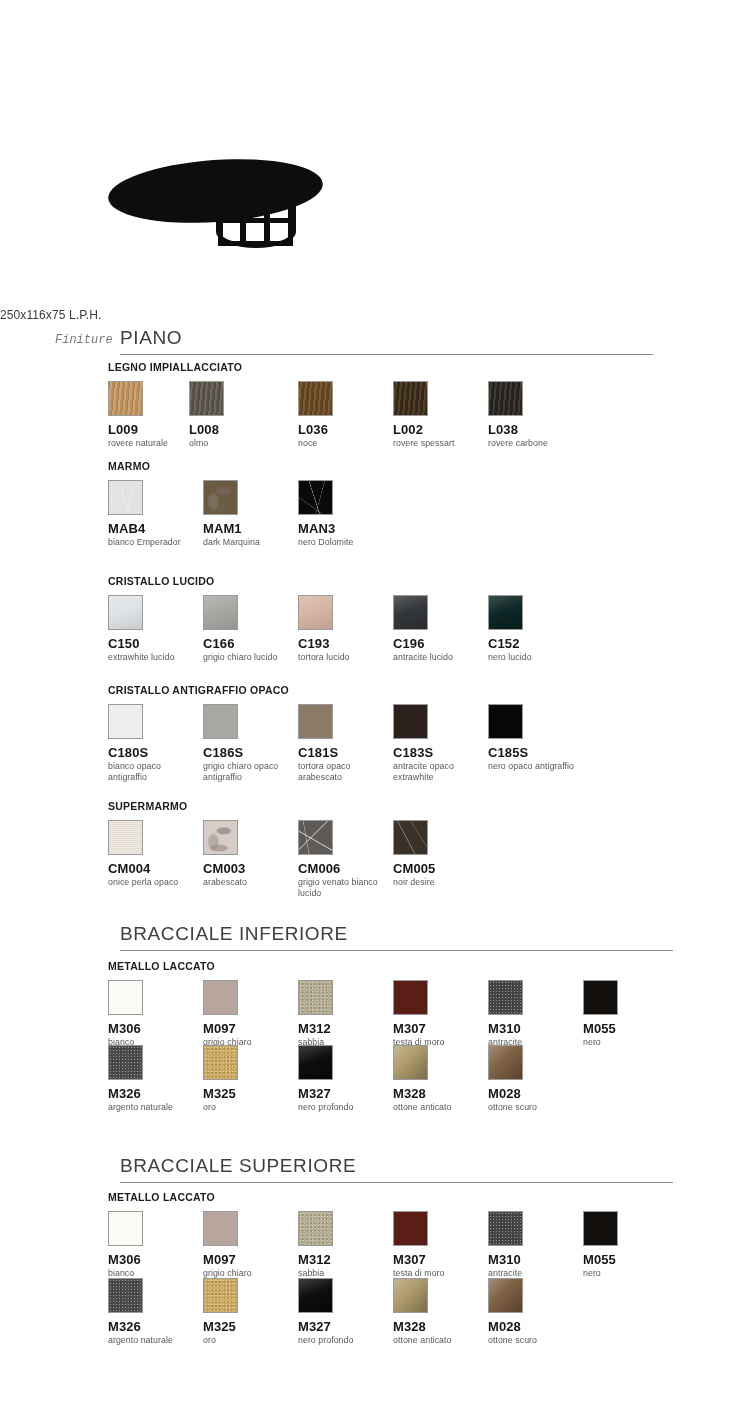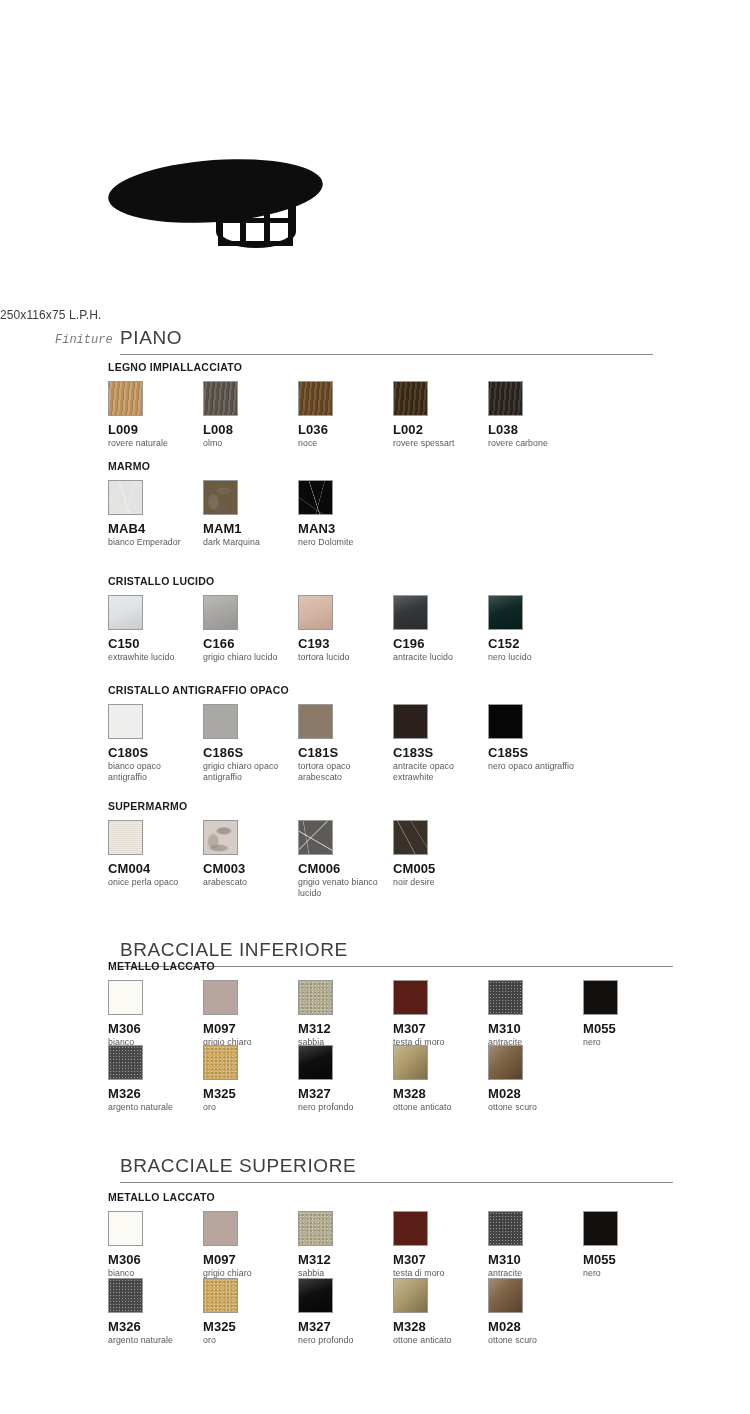--- a/index.html
+++ b/index.html
@@ -210,21 +210,21 @@
         <div class="section-rule"></div>
       </div>
       <div class="group" style="top: 361px;">
         <div class="group-title">LEGNO IMPIALLACCIATO</div>
         <div class="swatch-row">
           <div class="swatch-cell" style="left: 0px;">
             <div class="swatch-chip tex-wood" style="background: rgb(200, 154, 99);"></div>
             <div class="swatch-code">L009</div>
             <div class="swatch-name">rovere naturale</div>
           </div>
-          <div class="swatch-cell" style="left: 95px;">
+          <div class="swatch-cell" style="left: 81px;">
             <div class="swatch-chip tex-wood" style="background: rgb(95, 87, 79);"></div>
             <div class="swatch-code">L008</div>
             <div class="swatch-name">olmo</div>
           </div>
           <div class="swatch-cell" style="left: 190px;">
             <div class="swatch-chip tex-wood" style="background: rgb(107, 74, 34);"></div>
             <div class="swatch-code">L036</div>
             <div class="swatch-name">noce</div>
           </div>
           <div class="swatch-cell" style="left: 285px;">
@@ -337,21 +337,21 @@
             <div class="swatch-code">CM006</div>
             <div class="swatch-name">grigio venato bianco lucido</div>
           </div>
           <div class="swatch-cell" style="left: 285px;">
             <div class="swatch-chip tex-veins-dark" style="background: rgb(58, 50, 40);"></div>
             <div class="swatch-code">CM005</div>
             <div class="swatch-name">noir desire</div>
           </div>
         </div>
       </div>
-      <div class="section" style="top: 924px; margin-top: 16px;">
+      <div class="section" style="top: 924px;">
         <div class="section-title">BRACCIALE INFERIORE</div>
         <div class="section-rule wide"></div>
       </div>
       <div class="group" style="top: 960px;">
         <div class="group-title">METALLO LACCATO</div>
         <div class="swatch-row">
           <div class="swatch-cell" style="left: 0px;">
             <div class="swatch-chip" style="background: rgb(251, 250, 245);"></div>
             <div class="swatch-code">M306</div>
             <div class="swatch-name">bianco</div>

